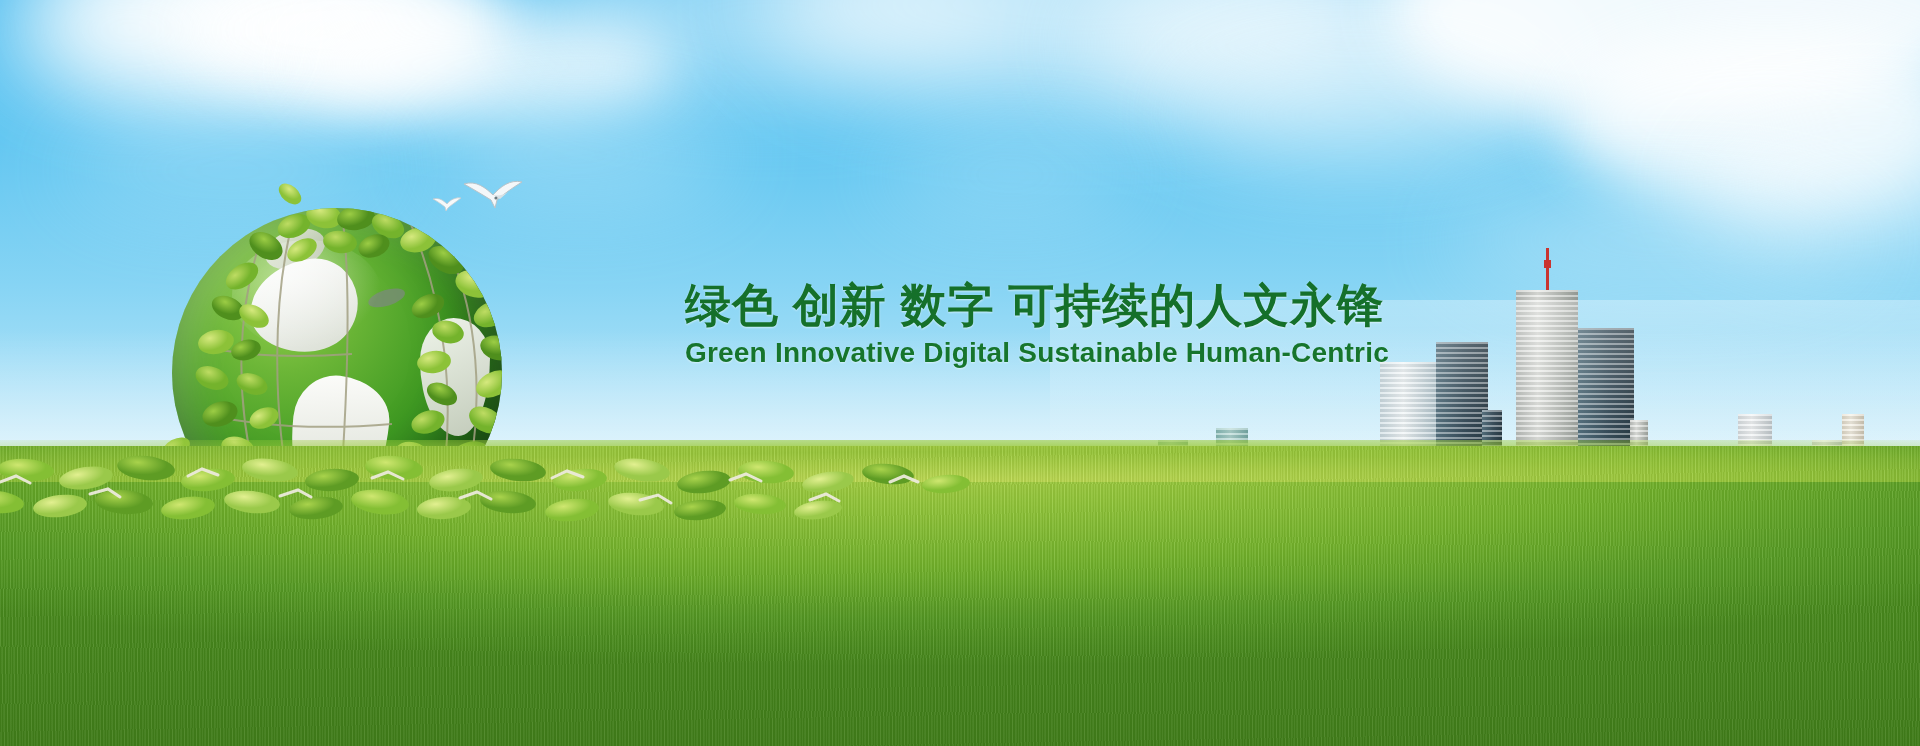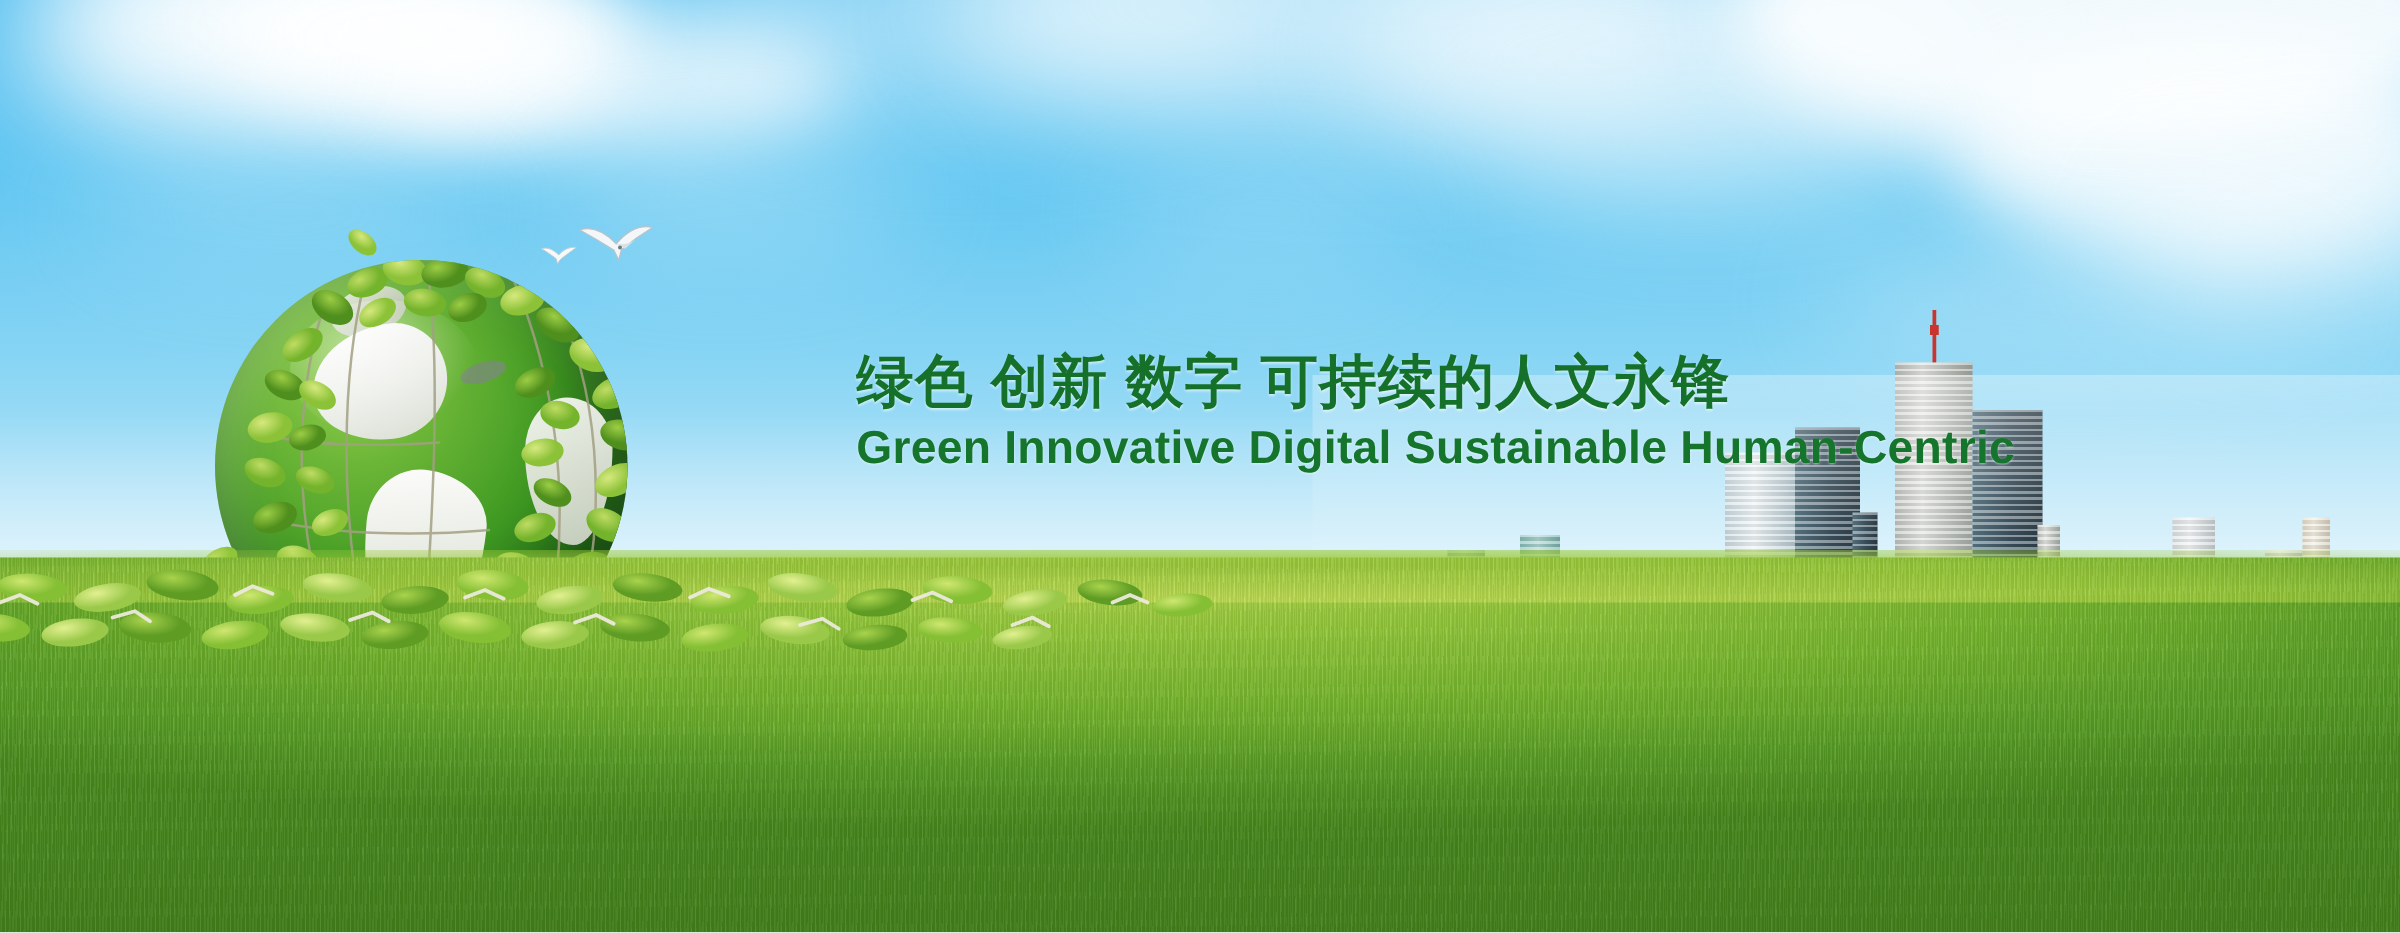--- a/index.html
+++ b/index.html
@@ -117,21 +117,21 @@
     font-size:46px;
     line-height:1.08;
     font-weight:bold;
     letter-spacing:1px;
     white-space:nowrap;
     text-shadow:0 1px 2px rgba(255,255,255,.55);
   }
   .subline{
     margin:6px 0 0 0;
     color:#16752c;
-    font-size:37px;
+    font-size:28px;
     font-weight:bold;
     letter-spacing:.2px;
     white-space:nowrap;
     text-shadow:0 1px 2px rgba(255,255,255,.5);
   }
 </style>
 </head>
 <body>
 
 <div class="banner">

